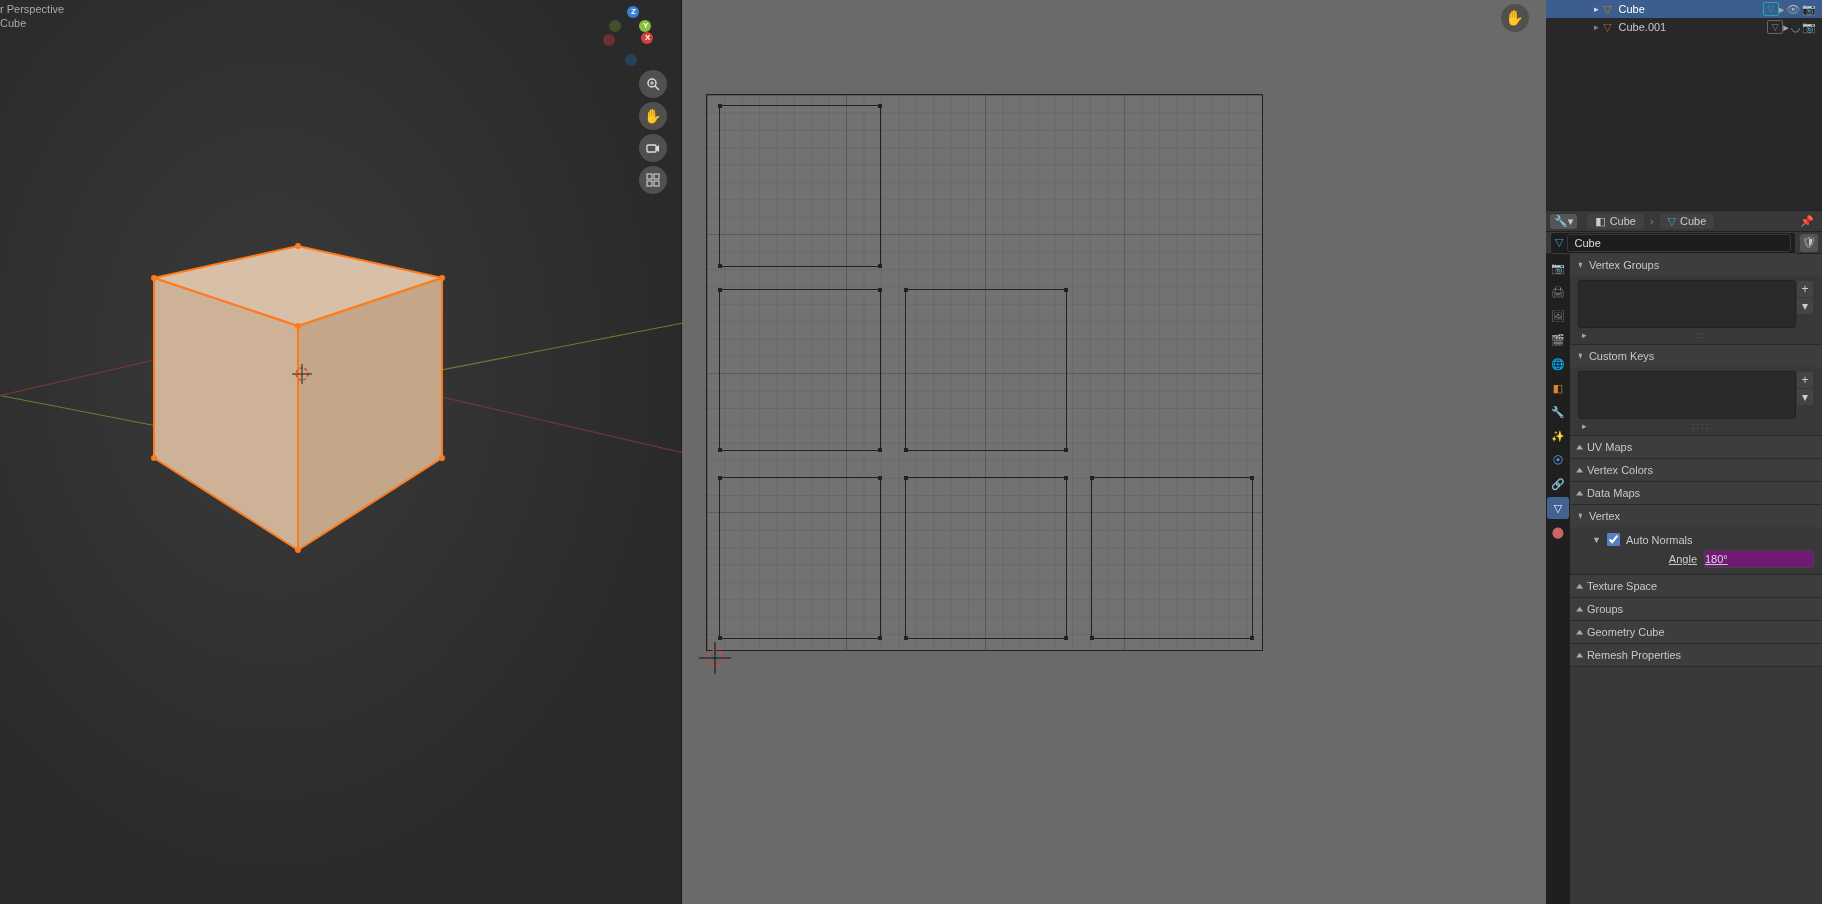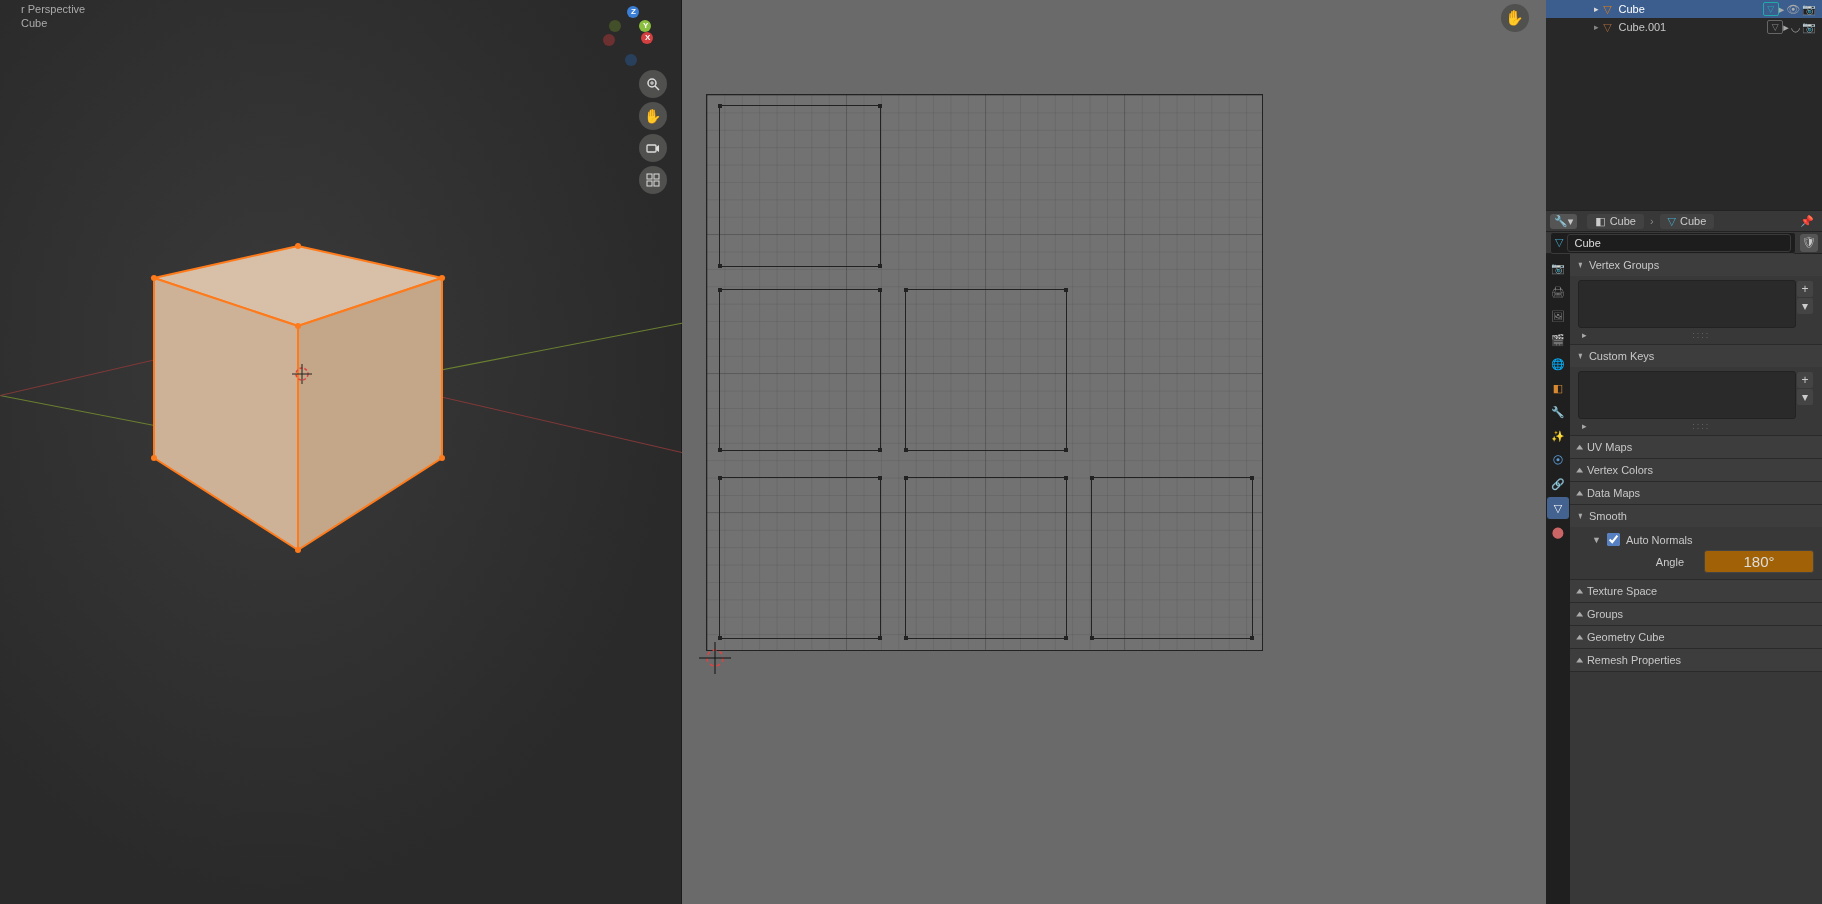--- a/index.html
+++ b/index.html
@@ -5,21 +5,21 @@
 * { margin: 0; padding: 0; box-sizing: border-box; font-family: -apple-system, BlinkMacSystemFont, "Segoe UI", sans-serif; }
 body { background: #393939; color: #c8c8c8; font-size: 11px; overflow: hidden; width: 1822px; height: 904px; position: relative; }
 
 
 .workspace { display: flex; height: 100%; }
 .viewport-3d { width: 682px; height: 100%; position: relative; background: radial-gradient(ellipse at 40% 40%, #3a3a3a 0%, #2a2a2a 70%); border-right: 1px solid #1a1a1a; }
 .viewport-uv { flex: 1; height: 100%; position: relative; background: #6a6a6a; }
 .right-panel { width: 276px; height: 100%; background: #323232; display: flex; flex-direction: column; }
 
 
-.vp-label { position: absolute; top: 2px; left: 0; font-size: 11px; color: #aaa; line-height: 14px; margin-left: 21px; }
+.vp-label { position: absolute; top: 2px; left: 0; font-size: 11px; color: #aaa; line-height: 14px; }
 .cube-3d { position: absolute; left: 148px; top: 240px; width: 300px; height: 320px; }
 .cube-3d svg { width: 300px; height: 320px; }
 .axis-line { position: absolute; height: 1px; transform-origin: left center; }
 .axis-red1 { top: 395px; left: 0; width: 310px; background: #803838; transform: rotate(-13deg); }
 .axis-red2 { top: 395px; left: 435px; width: 260px; background: #803838; transform: rotate(13deg); }
 .axis-green1 { top: 395px; left: 0; width: 310px; background: #6a8030; transform: rotate(11deg); }
 .axis-green2 { top: 395px; left: 310px; width: 380px; background: #6a8030; transform: rotate(-11deg); }
 .cursor-3d { position: absolute; left: 292px; top: 364px; width: 20px; height: 20px; }
 
 
@@ -86,23 +86,23 @@
 .panel-header.collapsed .arrow { transform: rotate(-90deg) scaleX(.7); }
 .panel-body { padding: 4px 8px; background:#383838; }
 .list-box { background:#2a2a2a; border:1px solid #222; border-radius:3px; height:48px; position:relative; margin-bottom:2px;}
 .list-box .side-btns { position:absolute; right:-18px; top:0; display:flex;flex-direction:column; gap:1px;}
 .list-box .side-btn { width:16px;height:16px;background:#444;border-radius:2px;display:flex;align-items:center;justify-content:center;font-size:12px;color:#ccc;}
 .drag-handle { text-align:center; color:#666; font-size:9px; letter-spacing:2px; margin-top:2px;}
 .drag-handle .caret{ float:left; color:#aaa;margin-left:4px;}
 
 .checkbox-row { display:flex; align-items:center; gap:6px; padding:2px 0 2px 14px; }
 .checkbox-row input[type=checkbox] { width:13px;height:13px; accent-color:#5680c2; }
-.angle-row { display:flex; align-items:center; justify-content:flex-end; gap:20px; padding:2px 0; }
+.angle-row { display:flex; align-items:center; justify-content:flex-end; gap:7px; padding:2px 0;text-decoration:underline; }
 .angle-row .lbl { font-size:11px; color:#ccc; }
-.angle-row .field { width:110px; background:#a16207; border-radius:3px; text-align:center; padding:2px 0; font-size:15px; color:#ddd; border:1px solid #444;}
+.angle-row .field { width:110px; background:#701a75; border-radius:3px; padding:2px 0; font-size:11px; color:#ddd; border:1px solid #444;}
 
 
 .props-content::-webkit-scrollbar { width:10px; }
 .props-content::-webkit-scrollbar-track { background:#2a2a2a; }
 .props-content::-webkit-scrollbar-thumb { background:#555; border-radius:5px; }
 </style>
 </head>
 <body>
 
 <div class="workspace">
@@ -344,21 +344,21 @@
         <div class="panel-section">
           <div class="panel-header collapsed">
               <span class="arrow">▶</span>
               <span>Data Maps</span>
             </div>
         </div>
 
         <div class="panel-section">
           <div class="panel-header">
               <span class="arrow">▼</span>
-              <span>Smooth</span>
+              <span>Vertex</span>
             </div>
           <div class="panel-body">
             <div class="checkbox-row">
               <span style="font-size:9px;color:#aaa;">▼</span>
               <input type="checkbox" checked="" style="">
               <span>Auto Normals</span>
             </div>
             <div class="angle-row">
               <span class="lbl">Angle</span>
               <div class="field">180°</div>

